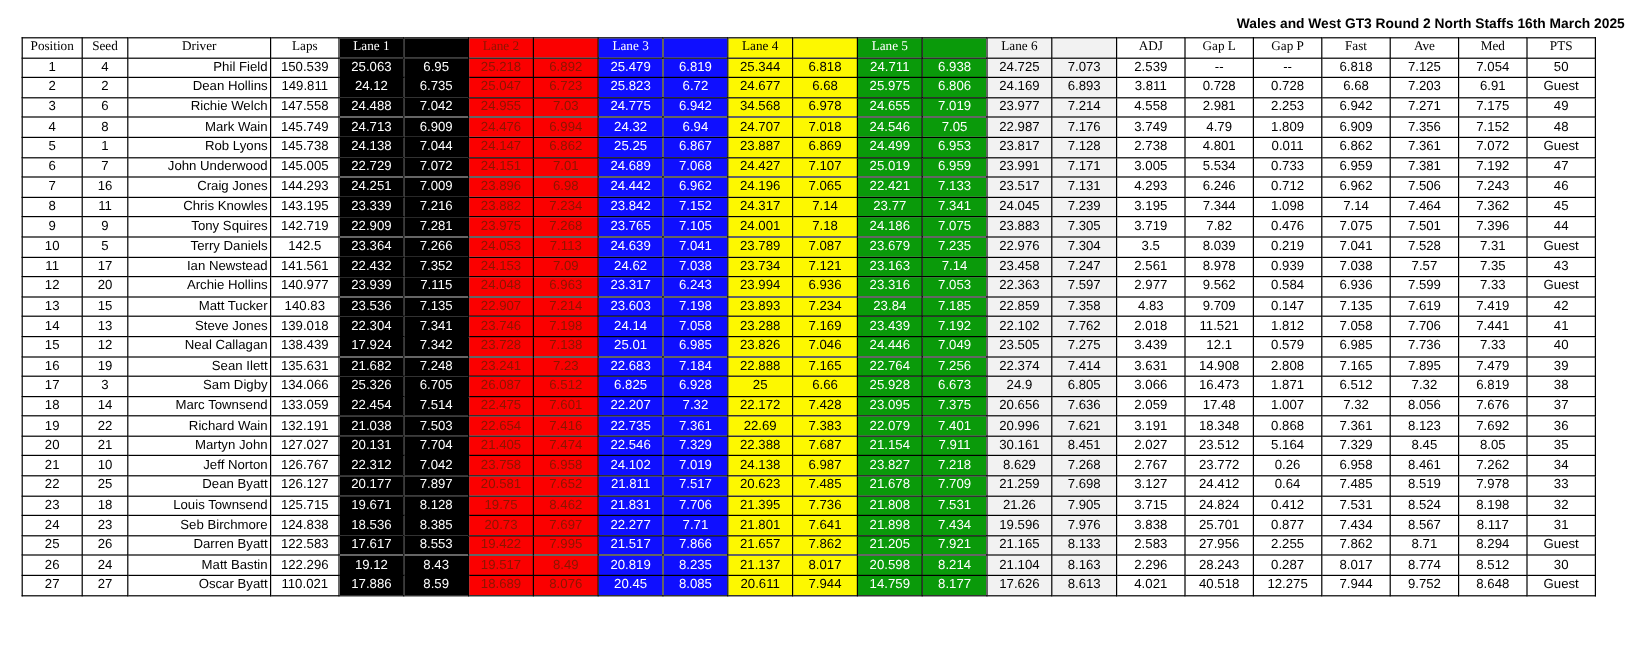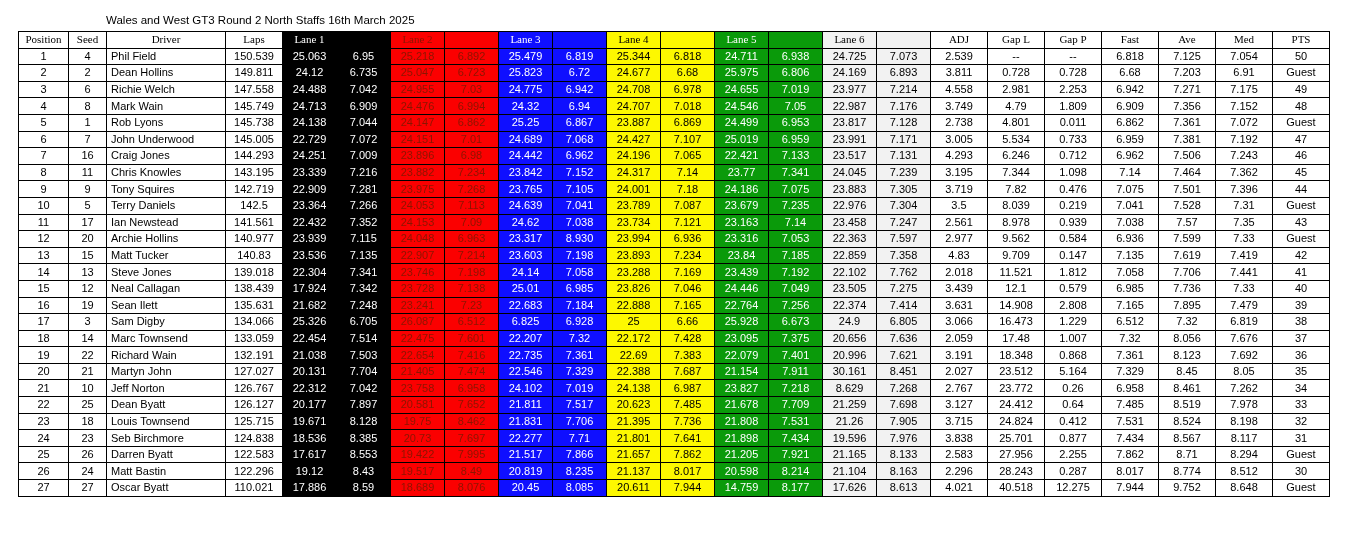--- a/index.html
+++ b/index.html
@@ -1,23 +1,23 @@
 <!DOCTYPE html>
 <html style="--lane1-bg: #000000; --lane1-fg: #ffffff; --lane2-bg: #fb0000; --lane2-fg: #8b1500; --lane3-bg: #0f0fff; --lane3-fg: #ffffff; --lane4-bg: #fdf800; --lane4-fg: #000000; --lane5-bg: #0a9a0a; --lane5-fg: #ffffff; --lane6-bg: #f2f2f2; --lane6-fg: #000000;"><head>
 <meta charset="utf-8">
 <style>
   html,body{margin:0;padding:0;background:#fff;}
   body{width:1354px;height:553px;overflow:hidden;font-family:"Liberation Sans",sans-serif;color:#000;}
-  .title{font-weight:400;font-size:11.5px;line-height:14px;margin:13px 0 4px 106px;}
+  .title{font-weight:700;font-size:11.5px;line-height:14px;margin:13px 0 4px 106px;text-align:right;}
   table{border-collapse:collapse;table-layout:fixed;margin-left:18px;}
   td,th{border:1px solid #000;font-size:11px;height:16.6px;line-height:1;text-align:center;padding:0 2px;white-space:nowrap;overflow:hidden;box-sizing:border-box;}
   th{font-weight:400;font-family:Liberation Serif, serif;}
   .c-pos{width:50px}.c-seed{width:38px}.c-driver{width:119px}.c-laps{width:57px}
   .c-lane{width:54px}.c-stat{width:57px}
-  td.c-driver{text-align:left;padding-left:4px;}
+  td.c-driver{text-align:right;padding-left:4px;}
   .lane1{background:var(--lane1-bg);color:var(--lane1-fg);}
   .lane2{background:var(--lane2-bg);color:var(--lane2-fg);}
   .lane3{background:var(--lane3-bg);color:var(--lane3-fg);}
   .lane4{background:var(--lane4-bg);color:var(--lane4-fg);}
   .lane5{background:var(--lane5-bg);color:var(--lane5-fg);margin-left:20px;}
   .lane6{background:var(--lane6-bg);color:var(--lane6-fg);}
   .summary{margin-top:3px;margin-left:282px;}
 </style>
 </head>
 <body>
@@ -107,21 +107,21 @@
           <td class="c-pos">3</td>
           <td class="c-seed">6</td>
           <td class="c-driver">Richie Welch</td>
           <td class="c-laps">147.558</td>
           <td class="c-lane lane1">24.488</td>
           <td class="c-lane lane1">7.042</td>
           <td class="c-lane lane2">24.955</td>
           <td class="c-lane lane2">7.03</td>
           <td class="c-lane lane3">24.775</td>
           <td class="c-lane lane3">6.942</td>
-          <td class="c-lane lane4">24.708</td>
+          <td class="c-lane lane4">34.568</td>
           <td class="c-lane lane4">6.978</td>
           <td class="c-lane lane5">24.655</td>
           <td class="c-lane lane5">7.019</td>
           <td class="c-lane lane6">23.977</td>
           <td class="c-lane lane6">7.214</td>
           <td class="c-stat">4.558</td>
           <td class="c-stat">2.981</td>
           <td class="c-stat">2.253</td>
           <td class="c-stat">6.942</td>
           <td class="c-stat">7.271</td>
@@ -331,21 +331,21 @@
         <tr>
           <td class="c-pos">12</td>
           <td class="c-seed">20</td>
           <td class="c-driver">Archie Hollins</td>
           <td class="c-laps">140.977</td>
           <td class="c-lane lane1">23.939</td>
           <td class="c-lane lane1">7.115</td>
           <td class="c-lane lane2">24.048</td>
           <td class="c-lane lane2">6.963</td>
           <td class="c-lane lane3">23.317</td>
-          <td class="c-lane lane3">8.930</td>
+          <td class="c-lane lane3">6.243</td>
           <td class="c-lane lane4">23.994</td>
           <td class="c-lane lane4">6.936</td>
           <td class="c-lane lane5">23.316</td>
           <td class="c-lane lane5">7.053</td>
           <td class="c-lane lane6">22.363</td>
           <td class="c-lane lane6">7.597</td>
           <td class="c-stat">2.977</td>
           <td class="c-stat">9.562</td>
           <td class="c-stat">0.584</td>
           <td class="c-stat">6.936</td>
@@ -465,21 +465,21 @@
           <td class="c-lane lane3">6.825</td>
           <td class="c-lane lane3">6.928</td>
           <td class="c-lane lane4">25</td>
           <td class="c-lane lane4">6.66</td>
           <td class="c-lane lane5">25.928</td>
           <td class="c-lane lane5">6.673</td>
           <td class="c-lane lane6">24.9</td>
           <td class="c-lane lane6">6.805</td>
           <td class="c-stat">3.066</td>
           <td class="c-stat">16.473</td>
-          <td class="c-stat">1.229</td>
+          <td class="c-stat">1.871</td>
           <td class="c-stat">6.512</td>
           <td class="c-stat">7.32</td>
           <td class="c-stat">6.819</td>
           <td class="c-stat">38</td>
         </tr>
         <tr>
           <td class="c-pos">18</td>
           <td class="c-seed">14</td>
           <td class="c-driver">Marc Townsend</td>
           <td class="c-laps">133.059</td>

